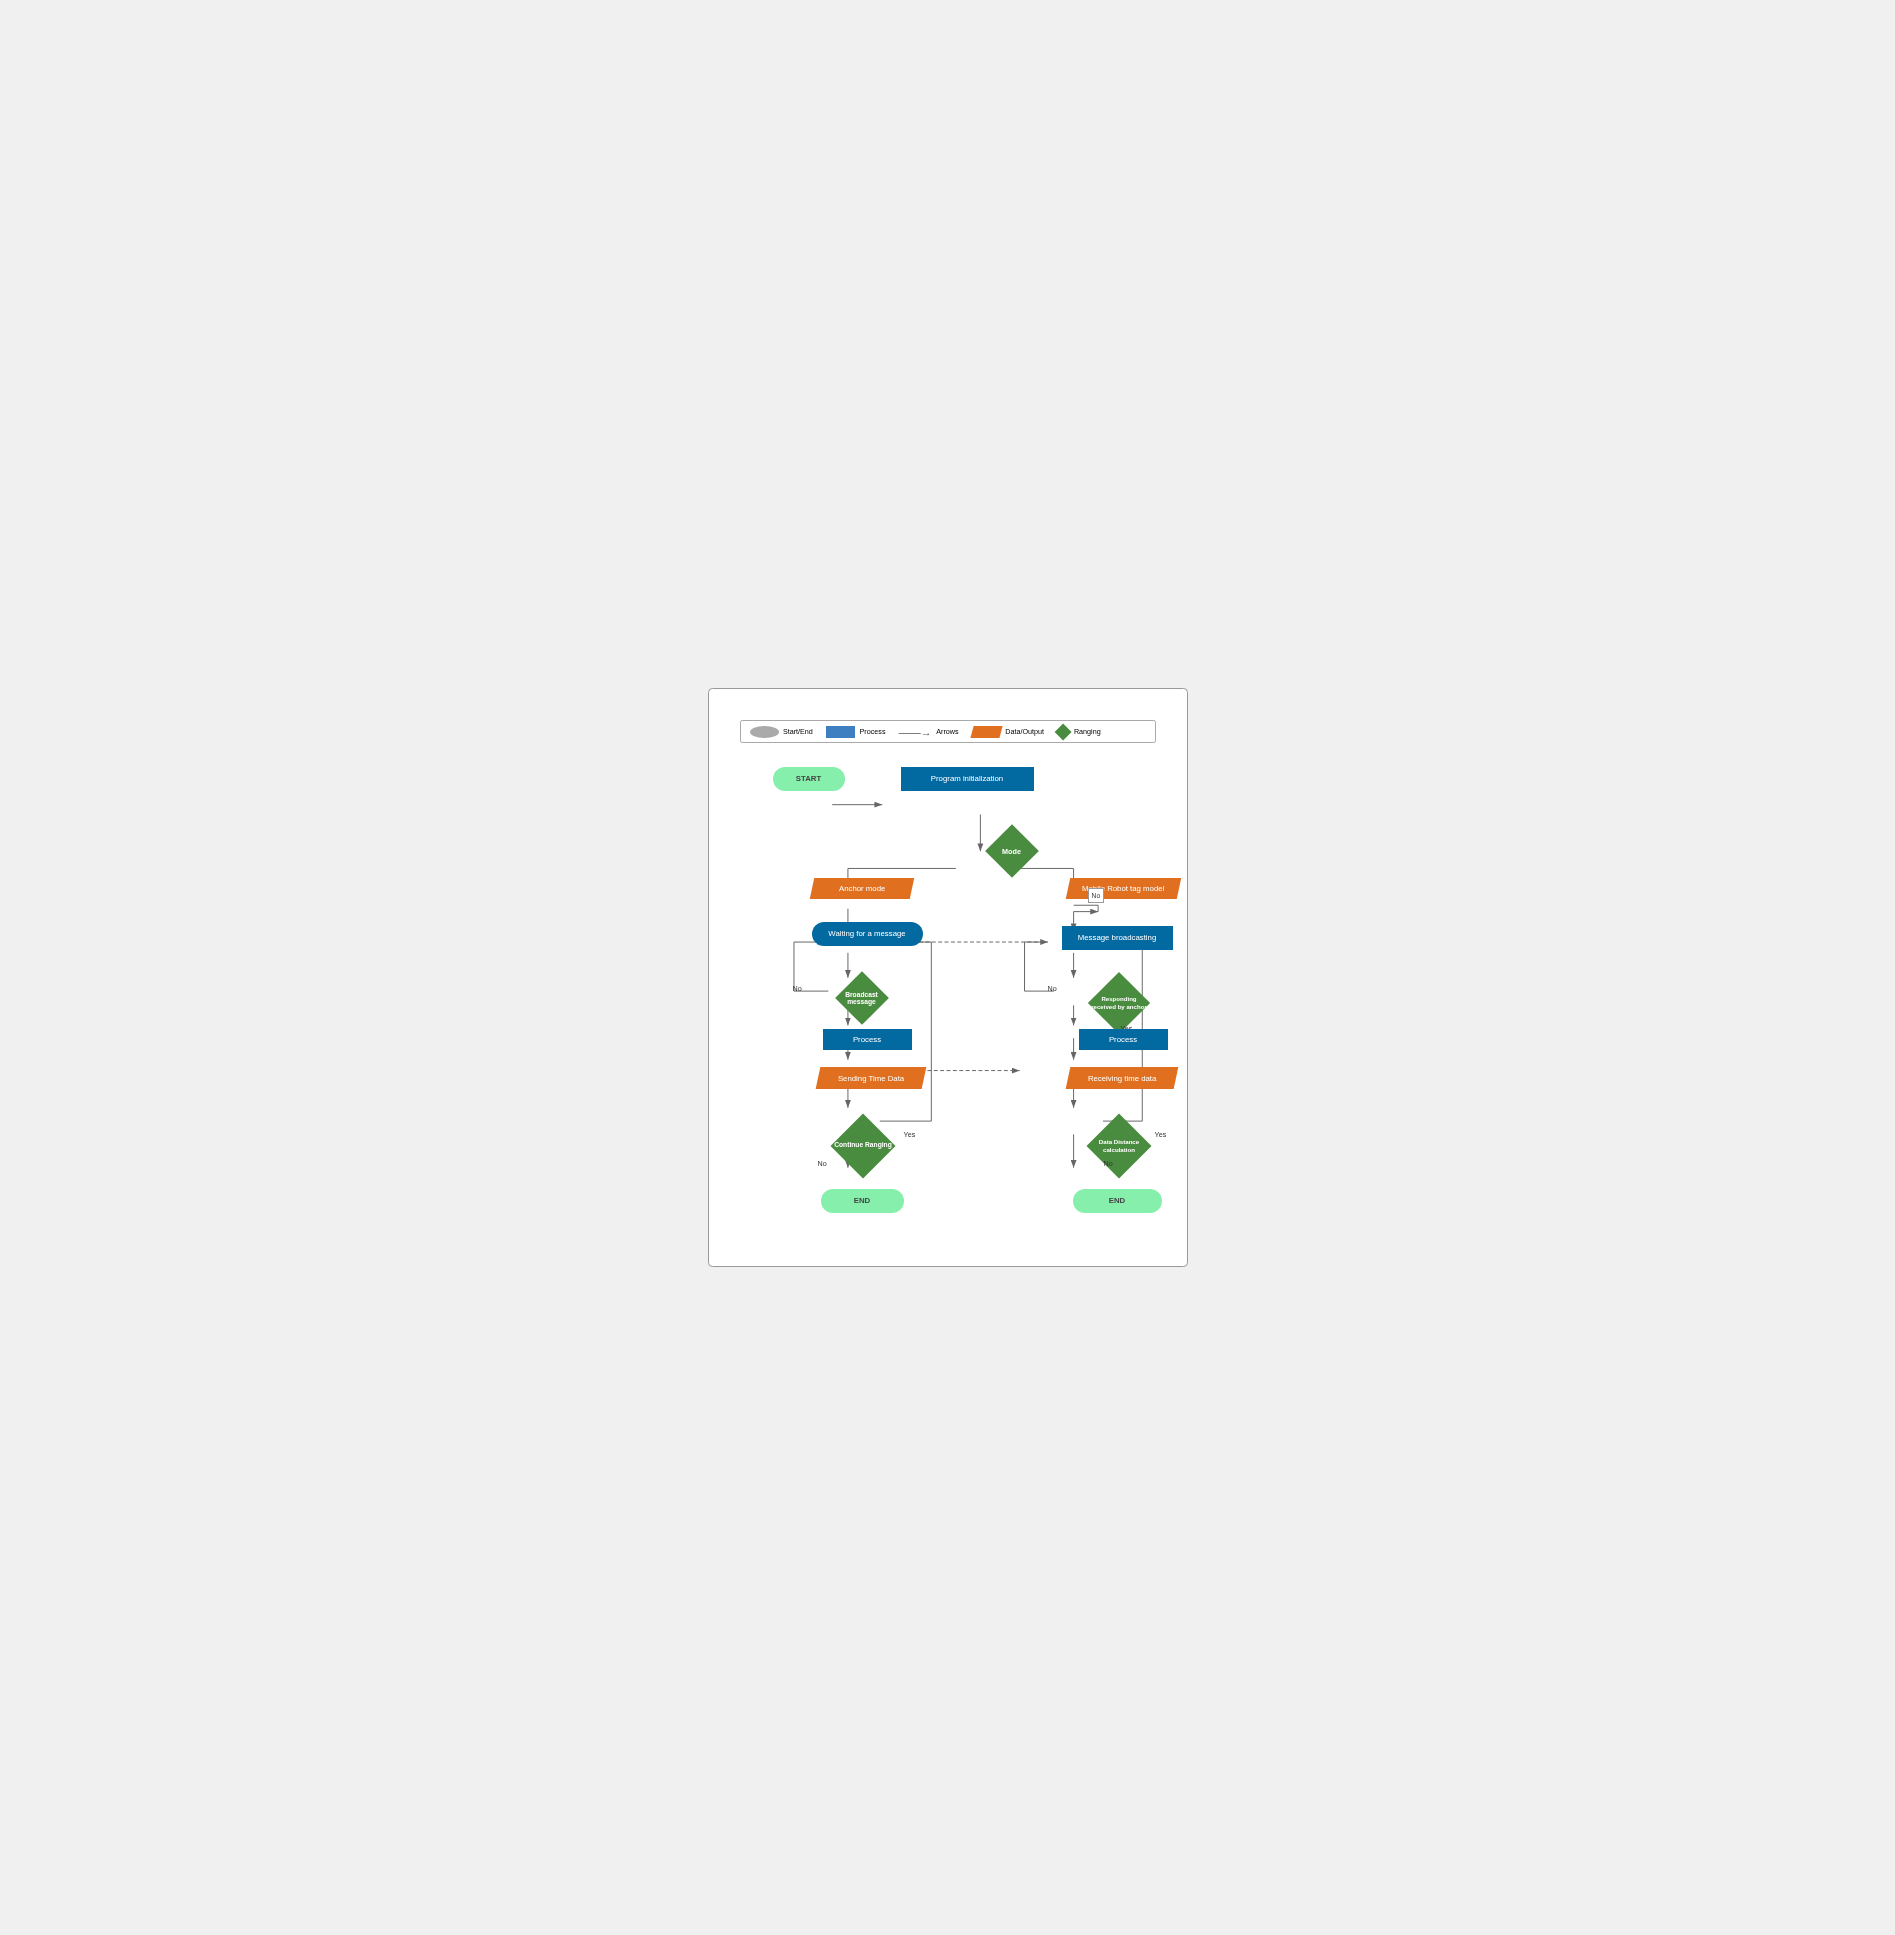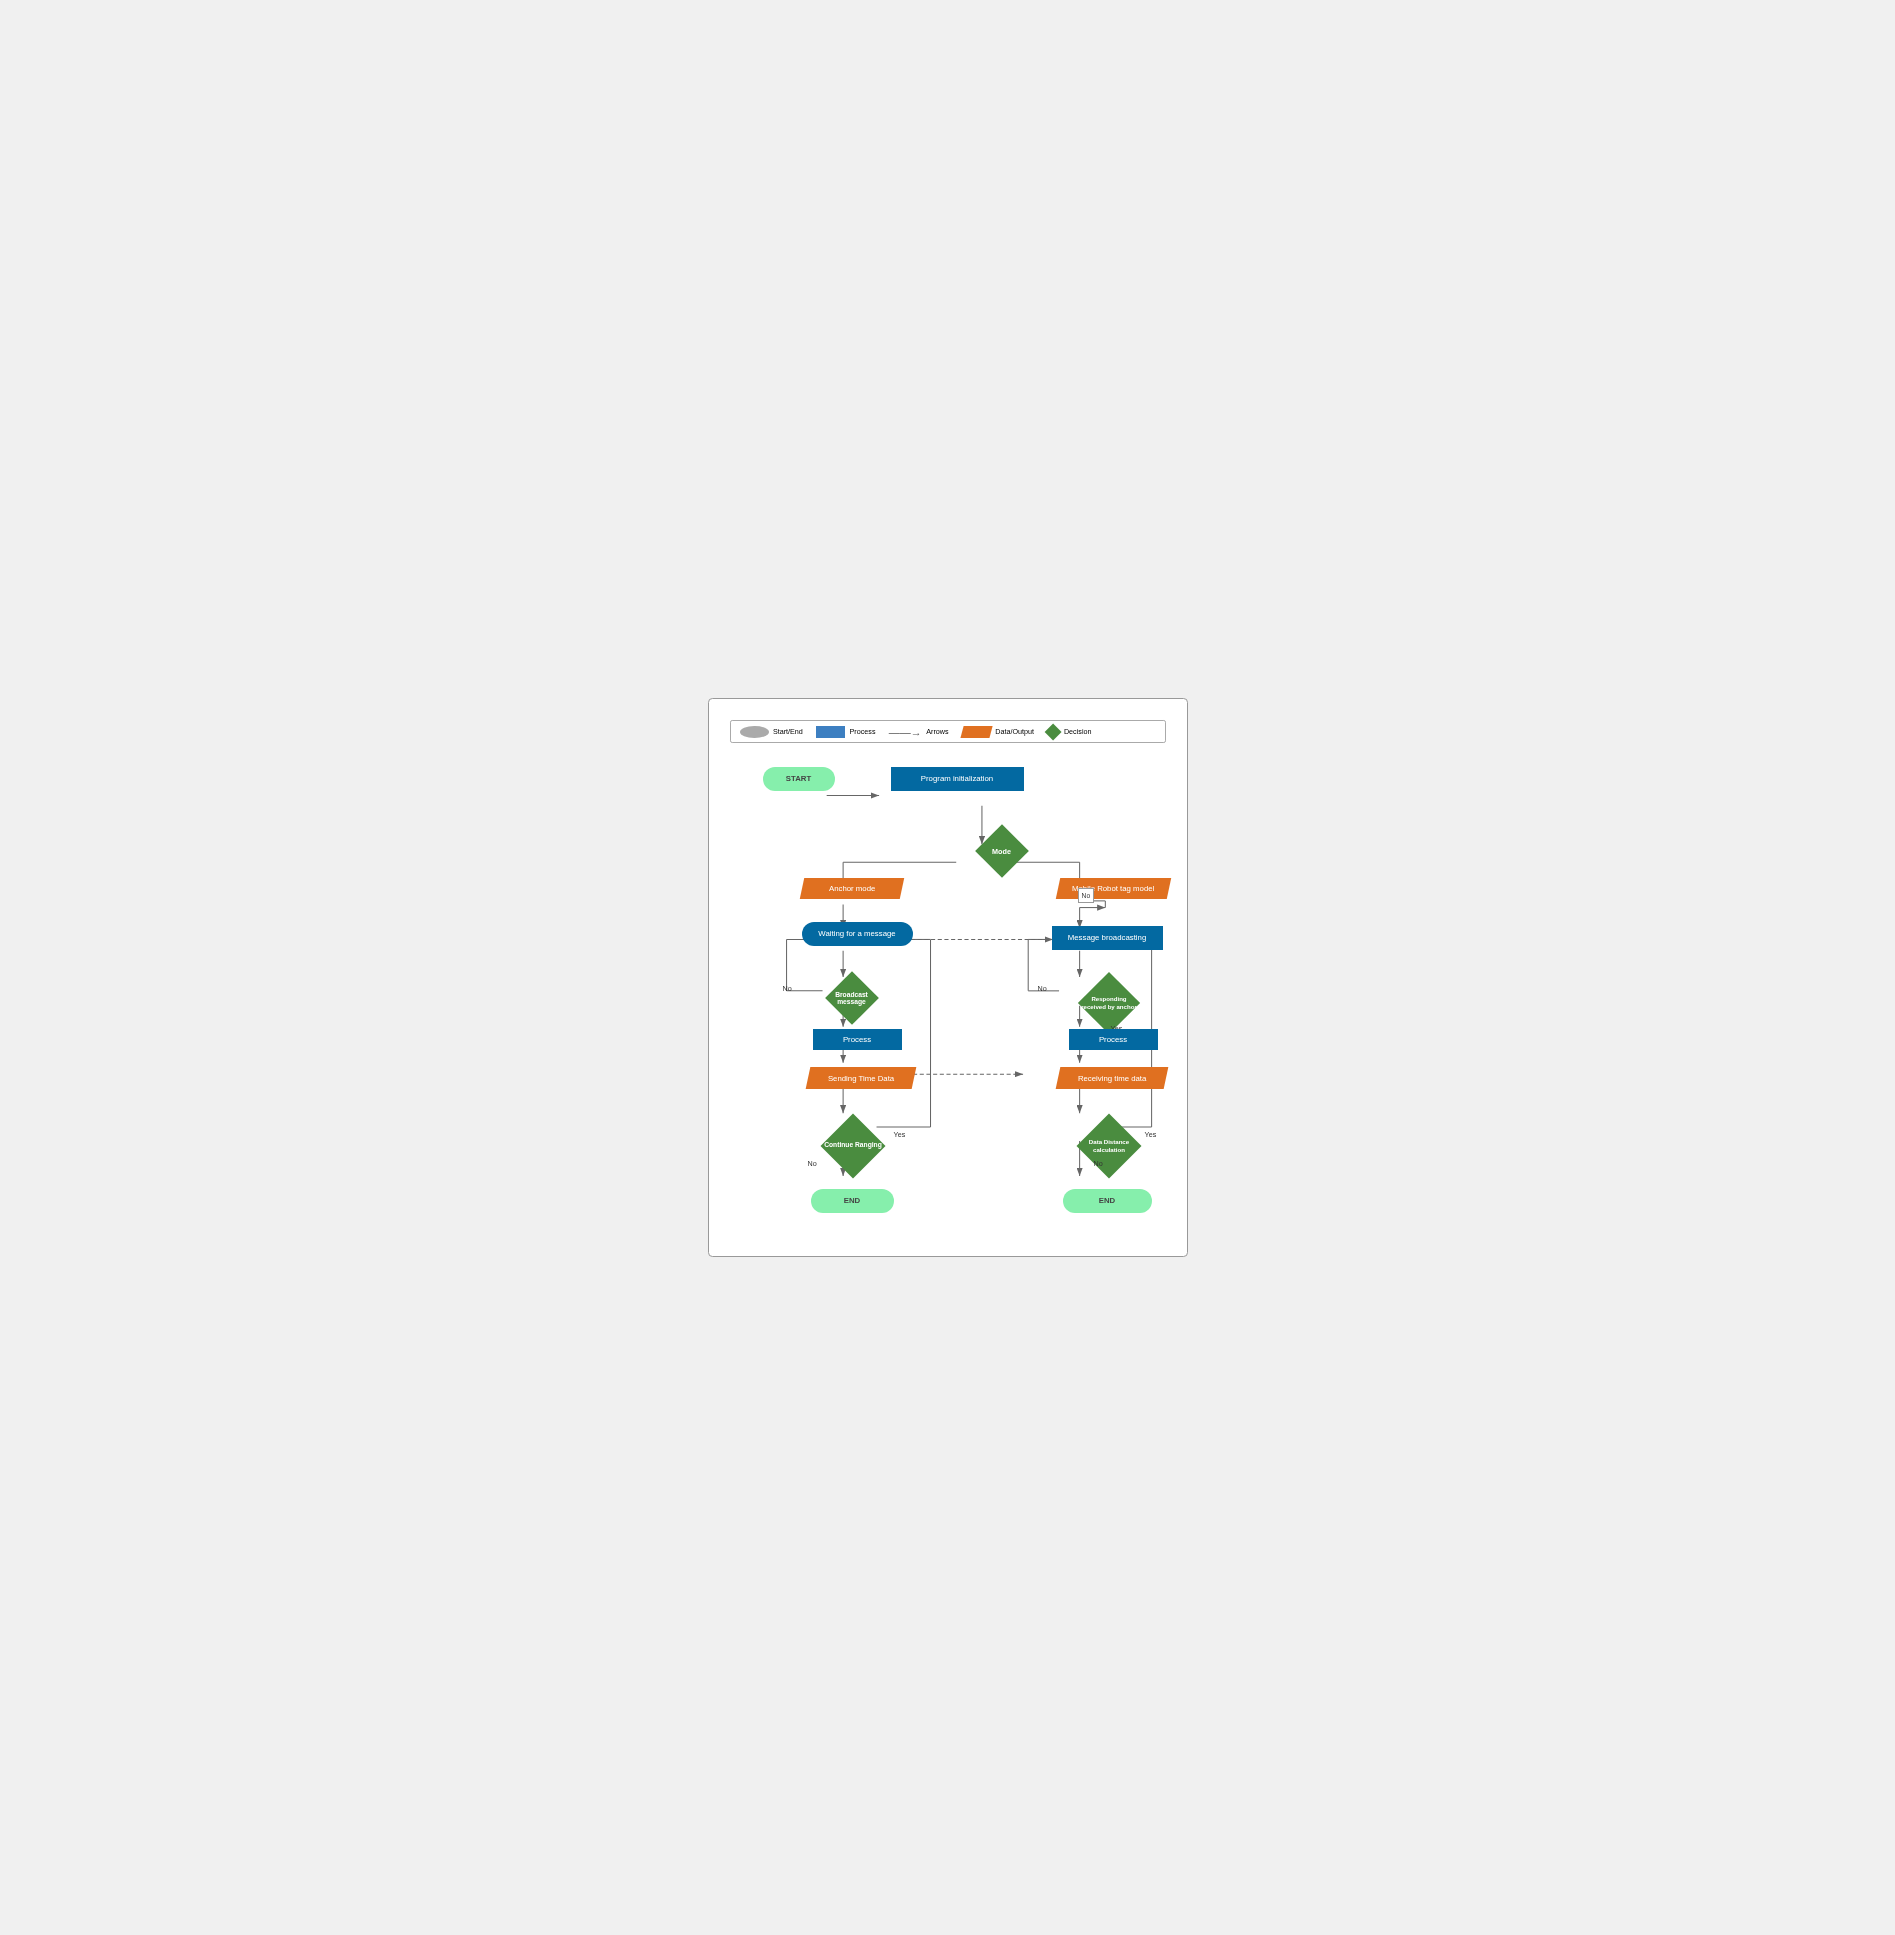--- a/index.html
+++ b/index.html
@@ -8,21 +8,21 @@
       display: flex;
       justify-content: center;
       align-items: center;
       min-height: 100vh;
       font-family: Arial, sans-serif;
     }
     .diagram-container {
       background: white;
       border: 1.1px solid #999;
       border-radius: 4.4px;
-      padding: 21px;
+      padding: 31px;
       width: 480px;
       position: relative;
       margin-top: 20px;
     }
     
     .legend {
       display: flex;
       align-items: center;
       gap: 13.3px;
       border: 0.8px solid #aaa;
@@ -167,21 +167,21 @@
     <div class="legend-item">
       <span class="legend-arrow">——→</span>
       <span>Arrows</span>
     </div>
     <div class="legend-item">
       <span class="legend-parallelogram"></span>
       <span>Data/Output</span>
     </div>
     <div class="legend-item">
       <span class="legend-diamond"></span>
-      <span>Decision</span>
+      <span>Ranging</span>
     </div>
   </div>
 
   <div class="flowchart">
 
     <svg class="arrows-svg" viewBox="0 0 848 860" width="471" height="478">
       <defs>
         <marker id="arrowhead" markerWidth="8" markerHeight="6" refX="8" refY="3" orient="auto">
           <polygon points="0 0, 8 3, 0 6" fill="#666"></polygon>
         </marker>

